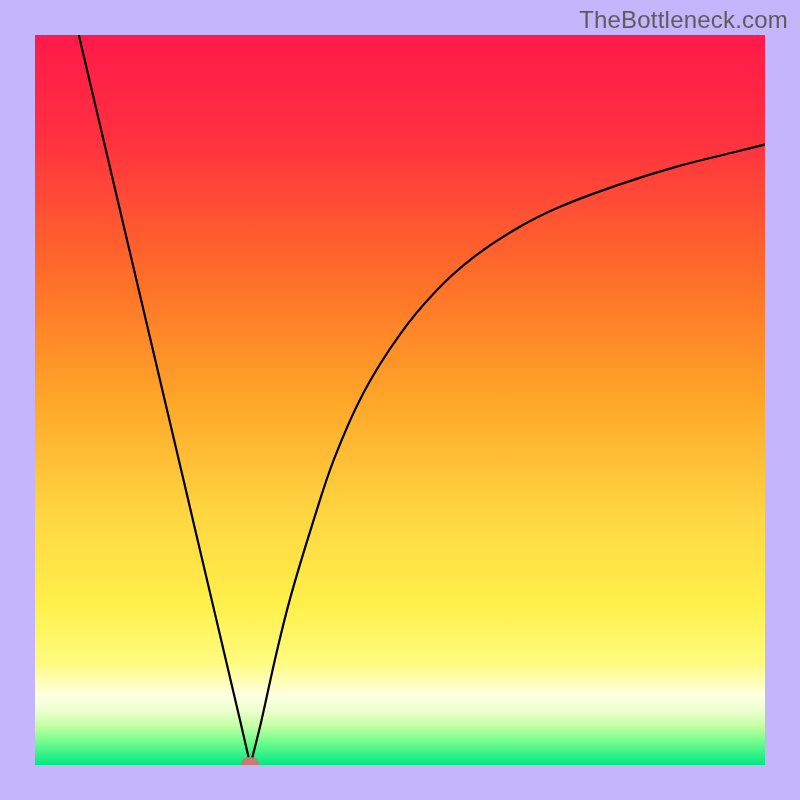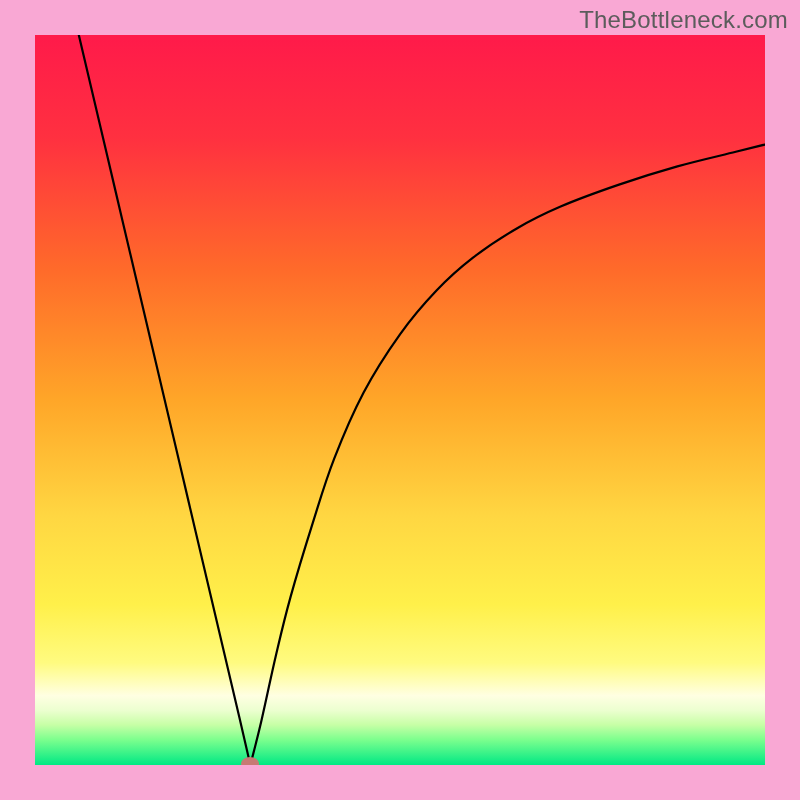--- a/index.html
+++ b/index.html
@@ -10,21 +10,21 @@
     background: #000;
     overflow: hidden;
     font-family: Arial, Helvetica, sans-serif;
   }
   .frame {
     position: absolute;
     left: 0;
     top: 0;
     width: 800px;
     height: 800px;
-    background: #f9a8d4;
+    background: #c4b5fd;
   }
   .plot-area {
     position: absolute;
     left: 35px;
     top: 35px;
     width: 730px;
     height: 730px;
     overflow: hidden;
   }
   .gradient {

